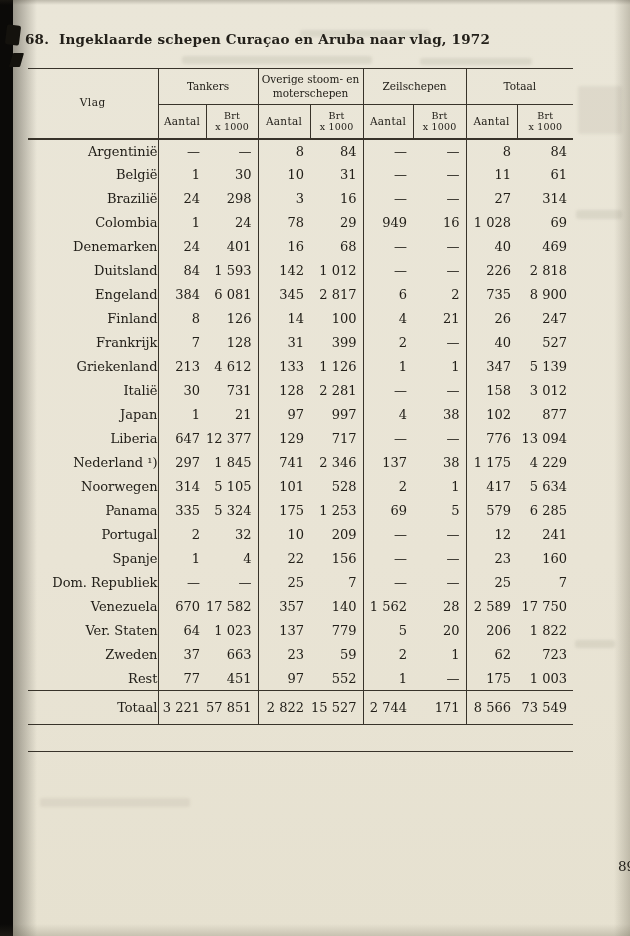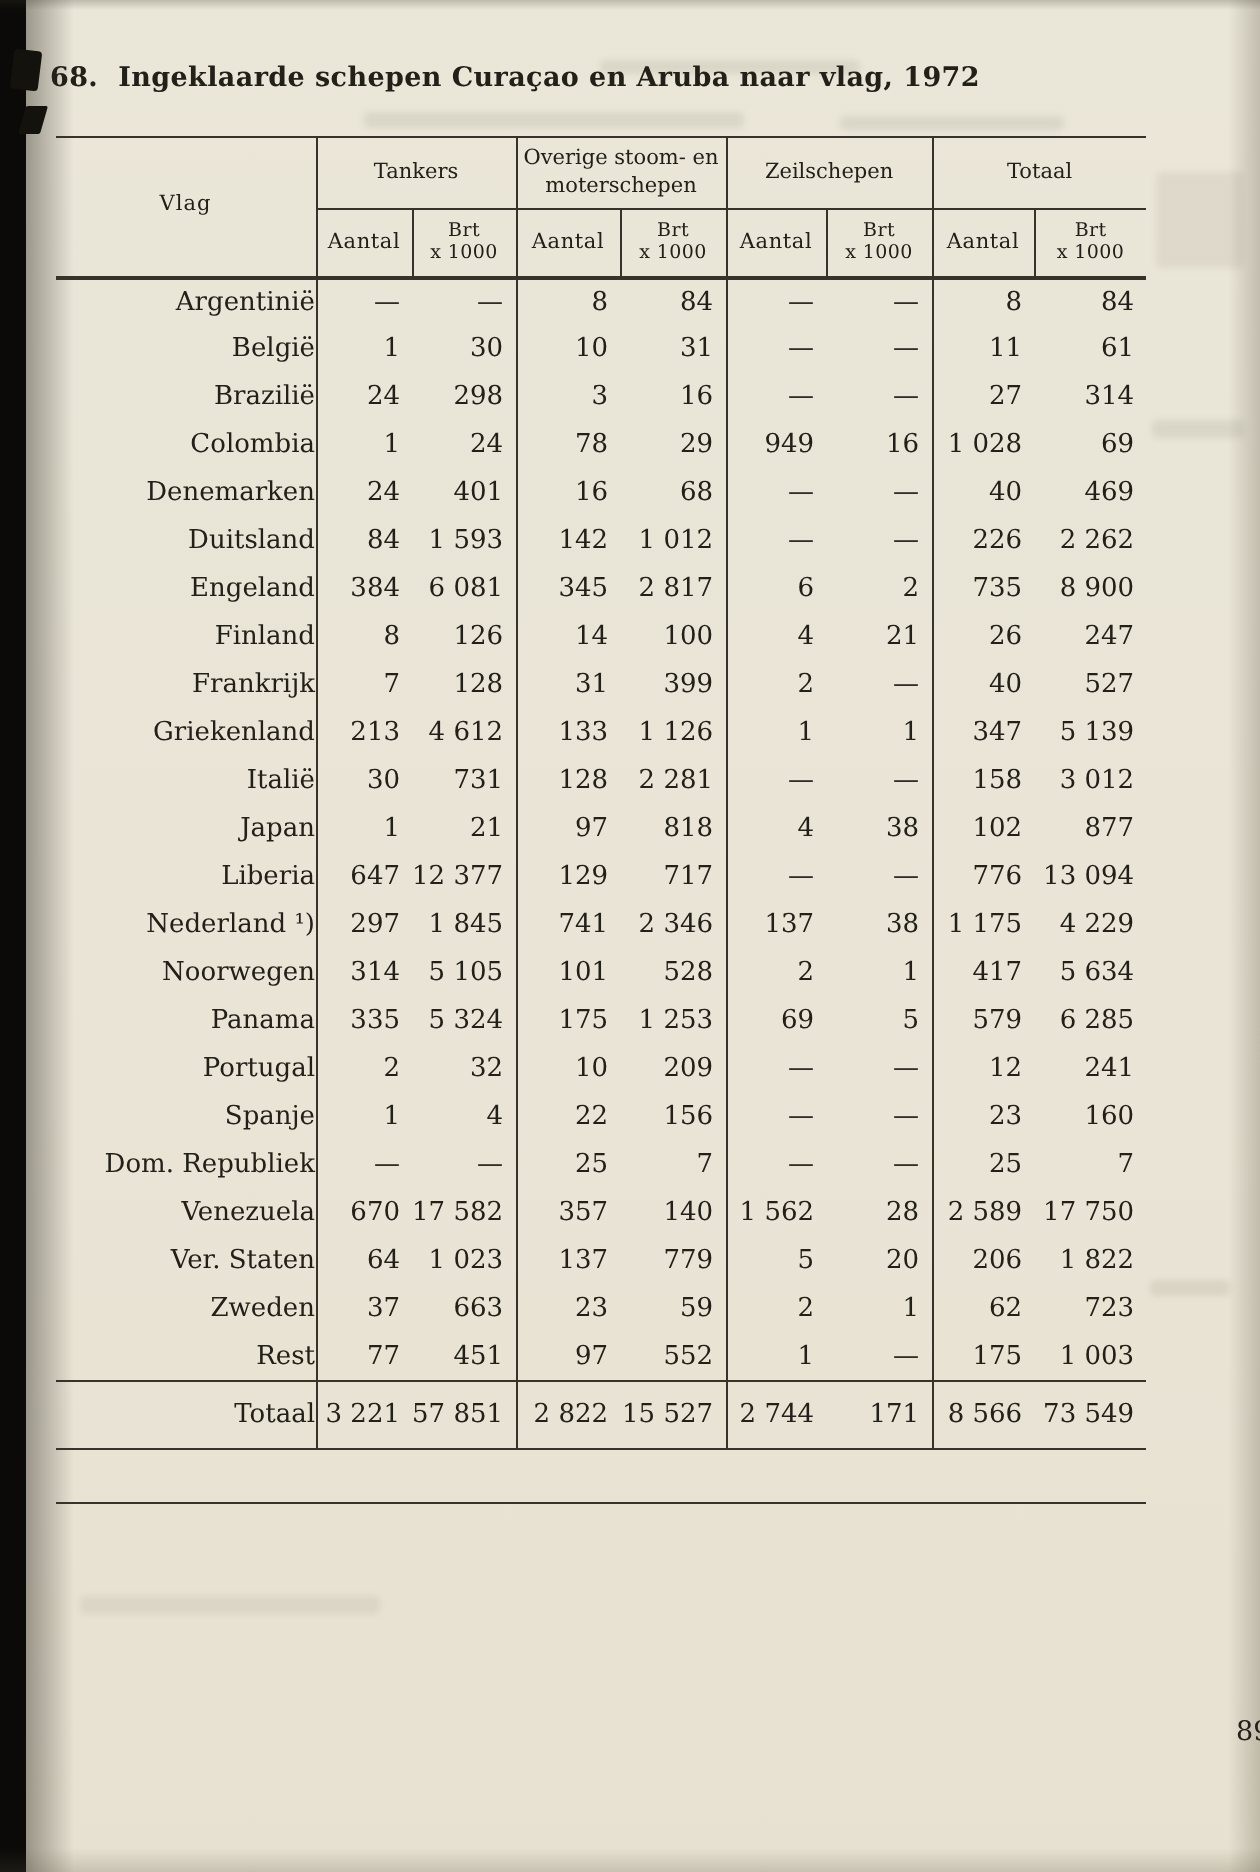--- a/index.html
+++ b/index.html
@@ -202,21 +202,21 @@
           </tr>
           <tr>
             <td class="flag">Duitsland</td>
             <td class="num gs">84</td>
             <td class="num">1 593</td>
             <td class="num gs">142</td>
             <td class="num">1 012</td>
             <td class="num gs">—</td>
             <td class="num">—</td>
             <td class="num gs">226</td>
-            <td class="num">2 262</td>
+            <td class="num">2 818</td>
           </tr>
           <tr>
             <td class="flag">Engeland</td>
             <td class="num gs">384</td>
             <td class="num">6 081</td>
             <td class="num gs">345</td>
             <td class="num">2 817</td>
             <td class="num gs">6</td>
             <td class="num">2</td>
             <td class="num gs">735</td>
@@ -264,21 +264,21 @@
             <td class="num gs">—</td>
             <td class="num">—</td>
             <td class="num gs">158</td>
             <td class="num">3 012</td>
           </tr>
           <tr>
             <td class="flag">Japan</td>
             <td class="num gs">1</td>
             <td class="num">21</td>
             <td class="num gs">97</td>
-            <td class="num">818</td>
+            <td class="num">997</td>
             <td class="num gs">4</td>
             <td class="num">38</td>
             <td class="num gs">102</td>
             <td class="num">877</td>
           </tr>
           <tr>
             <td class="flag">Liberia</td>
             <td class="num gs">647</td>
             <td class="num">12 377</td>
             <td class="num gs">129</td>

